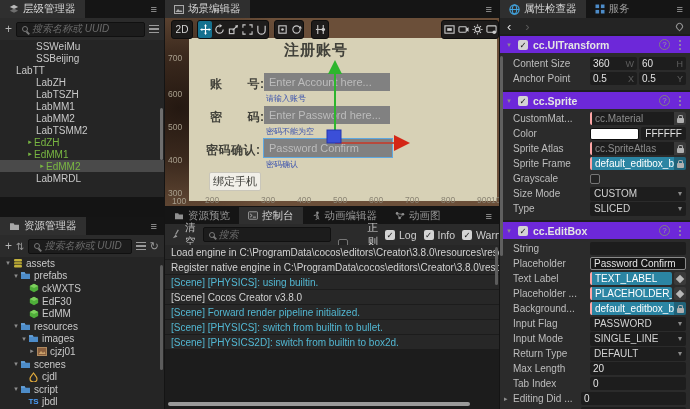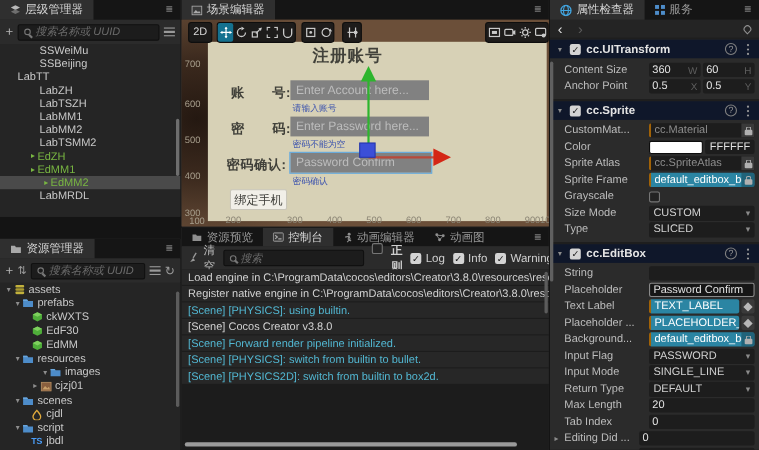--- a/index.html
+++ b/index.html
@@ -80,29 +80,29 @@
   .ctools { display:flex; align-items:center; gap:7px; height:21px; padding:0 6px; background:#2b2b2b; font-size:10.5px; }
   .logs { position:absolute; left:0; right:0; top:38px; bottom:0; background:#1c1c1c; }
   .logrow { height:15px; line-height:15px; background:#272727; border-bottom:1px solid #1c1c1c; padding-left:6px; font-size:10px; color:#d2d2d2; white-space:nowrap; overflow:hidden; }
   .logrow.cyan { color:#52b7d2; }
 
   
   .navrow { display:flex; align-items:center; height:16px; background:#242424; padding:0 7px; gap:14px; }
   .chevL::before { content:"‹"; color:#dedede; font-size:13px; }
   .chevR::before { content:"›"; color:#5b5b5b; font-size:13px; }
   .comp { border-top:2px solid #1e1e1e; }
-  .chead { display:flex; align-items:center; height:17px; background:#0f172a; padding:0 5px; gap:5px; }
+  .chead { display:flex; align-items:center; height:17px; background:#6d28d9; padding:0 5px; gap:5px; }
   .chead .ttl { font-size:10.5px; font-weight:bold; color:#e4e4e4; }
   .chead .sp { margin-left:auto; display:flex; align-items:center; gap:5px; }
   .prow { display:flex; align-items:center; height:15px; padding-left:13px; padding-right:4px; }
   .prow .pl { width:77px; flex:none; font-size:10px; color:#bdbdbd; white-space:nowrap; overflow:hidden; }
   .prow .pv { flex:1; display:flex; align-items:center; gap:2px; min-width:0; }
   .fin { flex:1; min-width:0; display:flex; align-items:center; height:13px; background:#1d1d1d; border-radius:2px; padding:0 3px; font-size:10px; color:#e2e2e2; }
   .fin .sfx { margin-left:auto; color:#5e5e5e; font-size:9px; }
-  .aref { flex:1; min-width:0; display:flex; align-items:center; height:13px; background:#1d1d1d; border-left:2px solid #a16207; border-radius:2px; overflow:hidden; }
+  .aref { flex:1; min-width:0; display:flex; align-items:center; height:13px; background:#1d1d1d; border-left:2px solid #fca5a5; border-radius:2px; overflow:hidden; }
   .aref .at { flex:1; min-width:0; padding:0 3px; font-size:10px; color:#8d8d8d; white-space:nowrap; overflow:hidden; }
   .aref.cy { background:#2b85a3; }
   .aref.cy .at { color:#fff; }
   .aref .lockbox { width:12px; height:13px; background:#3a3a3a; display:flex; align-items:center; justify-content:center; flex:none; }
   .aref.cy .lockbox { background:rgba(0,0,0,.25); }
   .nicon { width:12px; height:13px; background:#3a3a3a; border-radius:2px; display:flex; align-items:center; justify-content:center; flex:none; }
   .ddn { flex:1; min-width:0; display:flex; align-items:center; height:14px; background:#1d1d1d; border-radius:2px; padding:0 4px; font-size:10px; color:#d2d2d2; }
   .ddn::after { content:"▾"; margin-left:auto; color:#8a8a8a; font-size:8px; }
   .prearrow { width:9px; margin-left:-9px; font-size:7px; color:#8d8d8d; }
   .prearrow::before{ content:"▸"; }
@@ -251,21 +251,21 @@
       <div class="trow" style="height:12.6px;padding-left:12px">
           <span class="ar open"></span>
           <span class="ti">
             <svg width="11" height="9" viewBox="0 0 12 10">
               <path d="M1 1.5 h4 l1 1.5 h5 v6 h-10 z" fill="#4d8cc9"></path>
               <path d="M1 1.5 h4 l1 1.5 h-5z" fill="#6aa6dc"></path>
             </svg>
           </span>
           <span>resources</span>
         </div>
-      <div class="trow" style="height:12.6px;padding-left:37px">
+      <div class="trow" style="height:12.6px;padding-left:20px">
           <span class="ar open"></span>
           <span class="ti">
             <svg width="11" height="9" viewBox="0 0 12 10">
               <path d="M1 1.5 h4 l1 1.5 h5 v6 h-10 z" fill="#4d8cc9"></path>
               <path d="M1 1.5 h4 l1 1.5 h-5z" fill="#6aa6dc"></path>
             </svg>
           </span>
           <span>images</span>
         </div>
       <div class="trow" style="height:12.6px;padding-left:28px">
@@ -527,21 +527,21 @@
               <line x1="8" y1="1" x2="5" y2="6" stroke="#9a9a9a" stroke-width="1.3"></line>
               <path d="M5 6 L2 10 L7 8.5z" fill="#9a9a9a"></path>
             </svg>
           </span>
         <span>清空</span>
       </span>
       <div class="search" style="flex:0 0 128px;">
         <span class="mag"></span>
         <span class="ph">搜索</span>
       </div>
-      <span style="display:flex;align-items:flex-start;gap:8px;font-weight:bold;">
+      <span style="display:flex;align-items:flex-end;gap:20px;">
           <span class="chk off"></span>
           <span>正则</span>
         </span>
       <span style="display:flex;align-items:center;gap:4px;">
           <span class="chk"></span>
           <span>Log</span>
         </span>
       <span style="display:flex;align-items:center;gap:4px;">
           <span class="chk"></span>
           <span>Info</span>

